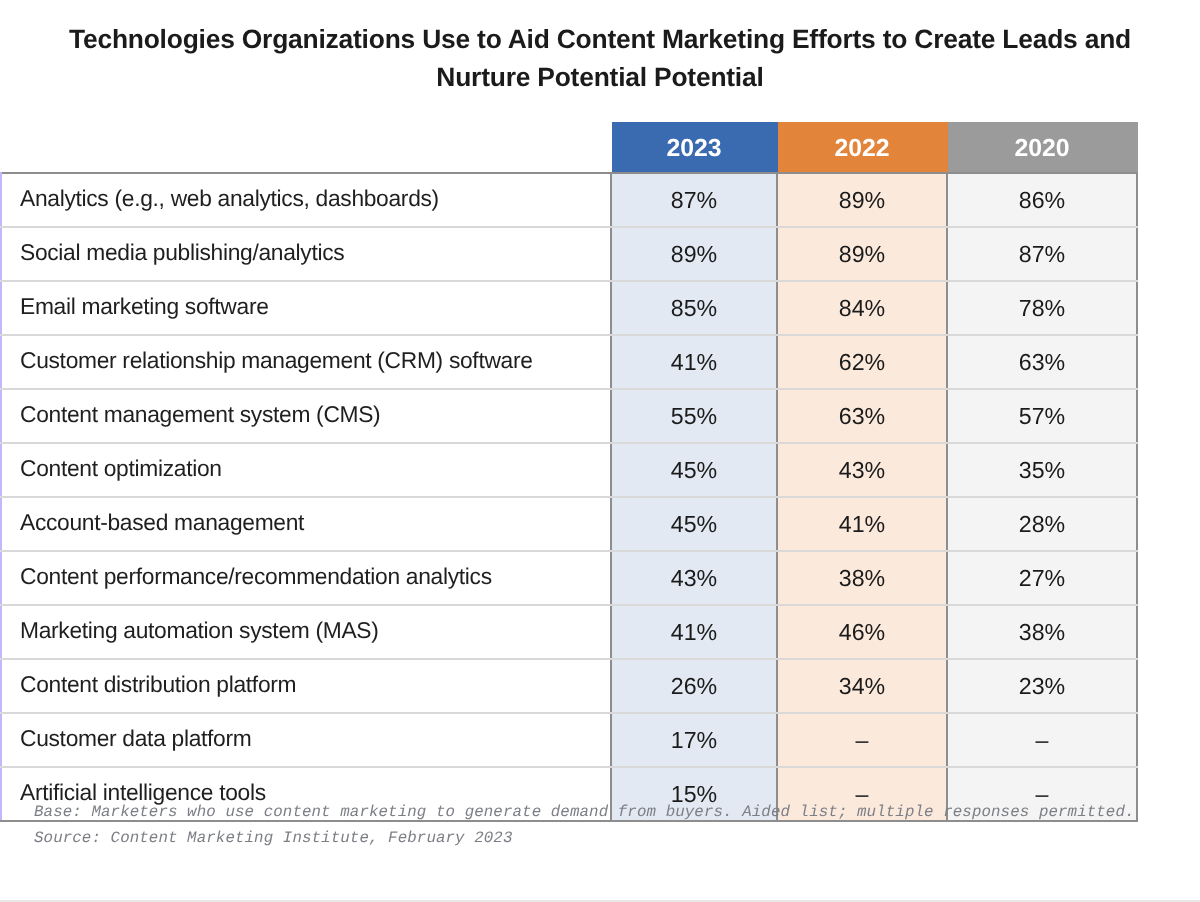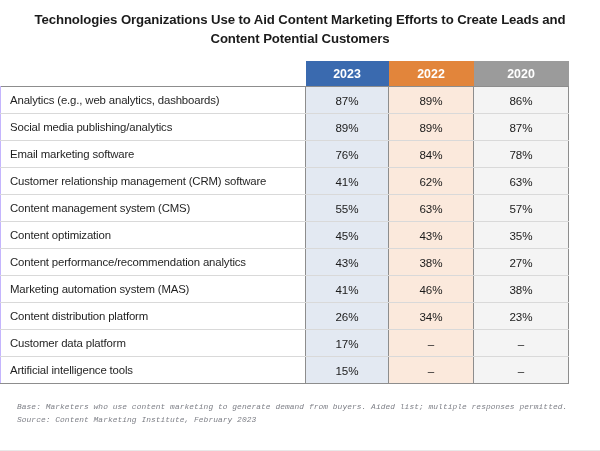--- a/index.html
+++ b/index.html
@@ -131,21 +131,21 @@
     letter-spacing: 0.05px;
     font-family: Liberation Mono, monospace;
   }
   .notes div { white-space: nowrap; }
 </style>
 </head>
 <body>
 
 <div class="page">
 
-  <div class="title">Technologies Organizations Use to Aid Content Marketing Efforts to Create Leads and Content Potential Customers</div>
+  <div class="title">Technologies Organizations Use to Aid Content Marketing Efforts to Create Leads and Nurture Potential Potential</div>
 
   <div class="table-wrap">
     <table class="data">
       <colgroup>
         <col class="c-label">
         <col class="c-y2023">
         <col class="c-y2022">
         <col class="c-y2020">
       </colgroup>
       <thead>
@@ -164,21 +164,21 @@
             <td class="v v2020">86%</td>
           </tr>
           <tr>
             <td class="label">Social media publishing/analytics</td>
             <td class="v v2023">89%</td>
             <td class="v v2022">89%</td>
             <td class="v v2020">87%</td>
           </tr>
           <tr>
             <td class="label">Email marketing software</td>
-            <td class="v v2023">76%</td>
+            <td class="v v2023">85%</td>
             <td class="v v2022">84%</td>
             <td class="v v2020">78%</td>
           </tr>
           <tr>
             <td class="label">Customer relationship management (CRM) software</td>
             <td class="v v2023">41%</td>
             <td class="v v2022">62%</td>
             <td class="v v2020">63%</td>
           </tr>
           <tr>
@@ -187,20 +187,26 @@
             <td class="v v2022">63%</td>
             <td class="v v2020">57%</td>
           </tr>
           <tr>
             <td class="label">Content optimization</td>
             <td class="v v2023">45%</td>
             <td class="v v2022">43%</td>
             <td class="v v2020">35%</td>
           </tr>
           <tr>
+            <td class="label">Account-based management</td>
+            <td class="v v2023">45%</td>
+            <td class="v v2022">41%</td>
+            <td class="v v2020">28%</td>
+          </tr>
+          <tr>
             <td class="label">Content performance/recommendation analytics</td>
             <td class="v v2023">43%</td>
             <td class="v v2022">38%</td>
             <td class="v v2020">27%</td>
           </tr>
           <tr>
             <td class="label">Marketing automation system (MAS)</td>
             <td class="v v2023">41%</td>
             <td class="v v2022">46%</td>
             <td class="v v2020">38%</td>

